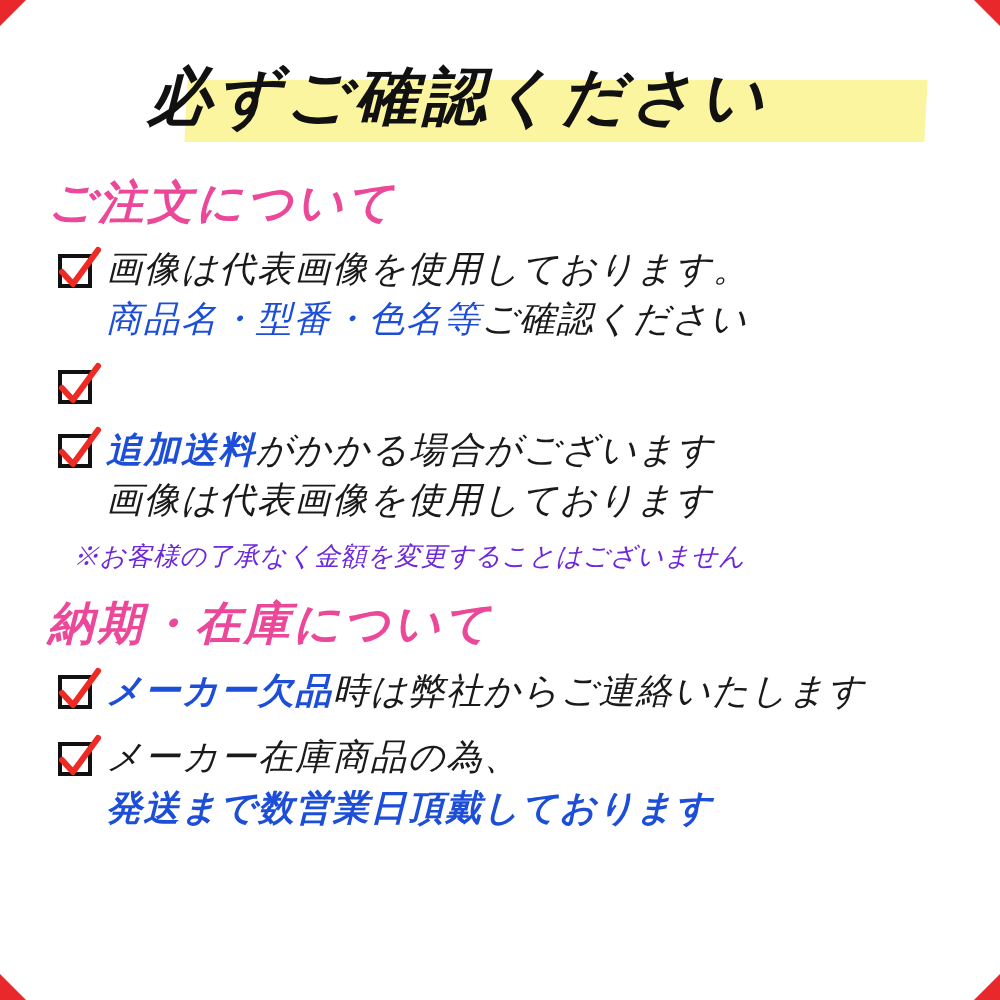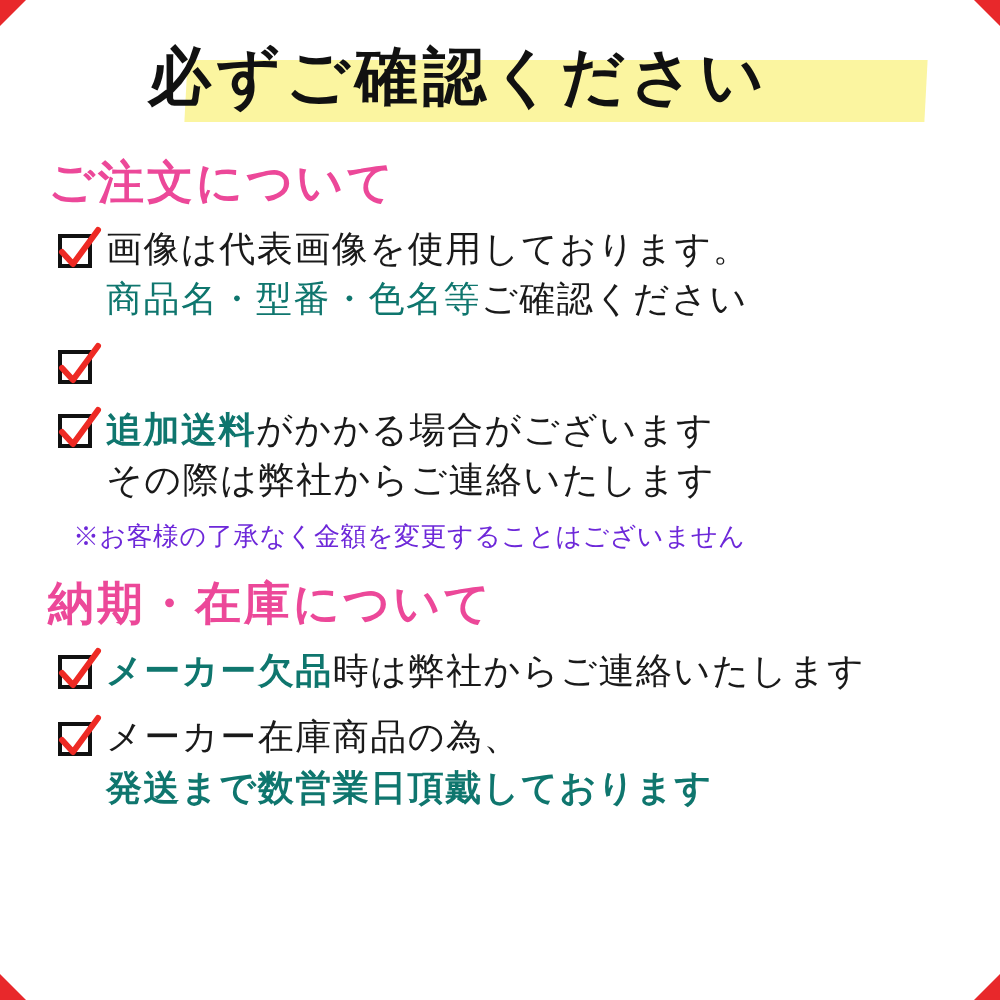--- a/index.html
+++ b/index.html
@@ -41,21 +41,22 @@
     bottom: 0; right: 0;
     border-bottom: 26px solid #e8282b;
     border-left: 26px solid transparent;
   }
 
   .page {
     position: relative;
     width: 856px;
     height: 1000px;
     box-sizing: border-box;
-    padding: 24px 40px 0 40px;
+    padding: 44px 40px 0 40px;
+    font-style: italic;
   }
 
   
   .title-wrap {
     position: relative;
     height: 110px;
     margin-left: 108px;
   }
   .title-highlight {
     position: absolute;
@@ -120,21 +121,21 @@
     height: 48px;
   }
   .item-lines {
     font-family: "DejaVu Serif", "Liberation Serif", serif;
     font-size: 36px;
     line-height: 50px;
     letter-spacing: 1.5px;
     color: #1a1a1a;
   }
   .line { white-space: nowrap; }
-  .red { color: #0f766e; text-align: right; }
+  .red { color: #1d4ed8; text-align: right; }
   .note {
     font-family: "DejaVu Serif", "Liberation Serif", serif;
     font-size: 26px;
     line-height: 38px;
     letter-spacing: 0.5px;
     color: #6d28d9;
     margin: -4px 0 0 33px;
     white-space: nowrap;
   }
 </style>
@@ -179,21 +180,21 @@
       </div>
       <div class="item">
         <div class="check-icon">
           <div class="box"></div>
           <svg viewBox="0 0 48 48">
             <path d="M8 26 L19 38 L44 4" fill="none" stroke="#ee2a24" stroke-width="6" stroke-linecap="round" stroke-linejoin="round"></path>
           </svg>
         </div>
         <div class="item-lines">
           <div class="line"><span class="red" style="font-weight: bold;">追加送料</span><span>がかかる場合がございます</span></div>
-          <div class="line"><span>その際は弊社からご連絡いたします</span></div>
+          <div class="line"><span>画像は代表画像を使用しております</span></div>
         </div>
       </div>
       <div class="note">※お客様の了承なく金額を変更することはございません</div>
       <div class="section-heading second">納期・在庫について</div>
       <div class="item">
         <div class="check-icon">
           <div class="box"></div>
           <svg viewBox="0 0 48 48">
             <path d="M8 26 L19 38 L44 4" fill="none" stroke="#ee2a24" stroke-width="6" stroke-linecap="round" stroke-linejoin="round"></path>
           </svg>

